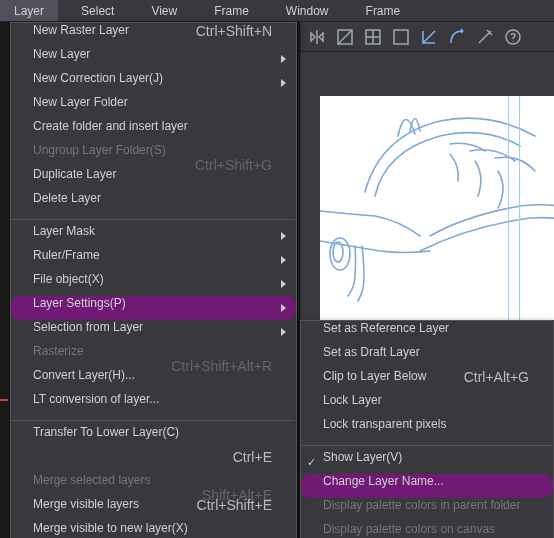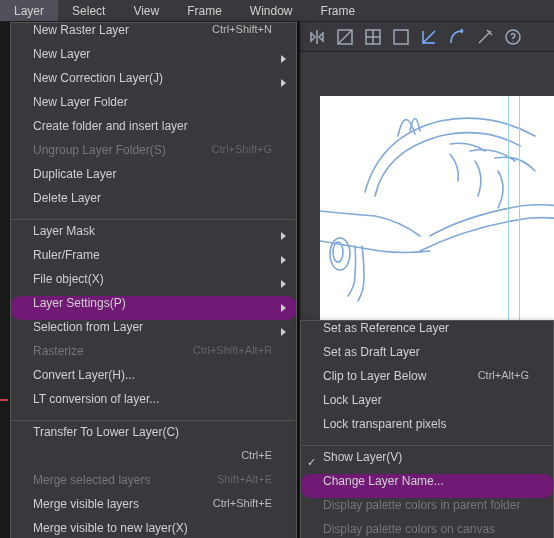--- a/index.html
+++ b/index.html
@@ -1,31 +1,31 @@
 <!DOCTYPE html>
 <html><head>
 <meta charset="utf-8">
 <style>
 * { margin: 0; padding: 0; box-sizing: border-box; font-family: "Segoe UI", Tahoma, sans-serif; font-size: 12px; }
 body { background: #1a1a1a; width: 554px; height: 538px; overflow: hidden; position: relative; color: #d0d0d0; }
-.menubar { background: #38383d; height: 22px; display: flex; align-items: center; border-bottom: 1px solid #222; }
+.menubar { background: #38383d; height: 22px; display: flex; align-items: center; border-bottom: 1px solid #222; gap: 9px; }
 .menubar-item { padding: 0 14px; height: 100%; display: flex; align-items: center; cursor: default; }
 .menubar-item.active { background: #51515b; }
 .toolbar-strip { position: absolute; top: 22px; left: 300px; right: 0; height: 30px; background: #38383d; display: flex; align-items: center; gap: 6px; padding: 0 6px; border-bottom: 1px solid #222; }
 .tool-icon { width: 22px; height: 22px; stroke: #9ea8b5; fill: none; stroke-width: 1.5; display: flex; align-items: center; justify-content: center; }
 .tool-icon.active { stroke: #7cb1ff; }
 .canvas-area { position: absolute; top: 52px; left: 300px; right: 0; bottom: 0; background: #3c3c40; }
 .canvas-wrap { position: absolute; top: 44px; left: 20px; right: 0; bottom: 0; background: #fff; overflow: hidden; }
 .sketch { position: absolute; top: 0; left: 0; }
 .ruler-line-v { position: absolute; width: 1px; background: #a0d0e8; }
 .dropdown { position: absolute; top: 22px; left: 10px; width: 287px; background: #38383d; border: 1px solid #555; box-shadow: 2px 2px 6px rgba(0,0,0,0.5); }
 .dd-item { display: flex; align-items: flex-start; height: 24px; padding: 0 24px 0 22px; position: relative; cursor: default; }
-.dd-item.disabled { color: #777; }
+.dd-item.disabled { color: #777; flex-direction: column; }
 .dd-item.highlighted { background: #701a75; border-radius: 9px; }
-.dd-item .shortcut { margin-left: auto; color: #bbb; font-size: 11px; }
+.dd-item .shortcut { margin-left: auto; color: #bbb; font-size: 14px; }
 .dd-item.disabled .shortcut { color: #666; }
 .dd-sep { height: 1px; background: #555; margin: 4px 1px; }
 .dd-arrow { position: absolute; right: 10px; top: 50%; transform: translateY(-50%); width: 0; height: 0; border-top: 4px solid transparent; border-bottom: 4px solid transparent; border-left: 5px solid #ccc; }
 .submenu { position: absolute; top: 320px; left: 300px; width: 254px; background: #38383d; border: 1px solid #555; box-shadow: 2px 2px 6px rgba(0,0,0,0.5); z-index: 10; }
 .check-mark { position: absolute; left: 6px; top: 50%; transform: translateY(-50%); font-size: 11px; }
 .red-mark { position: absolute; left: 0; top: 399px; width: 8px; height: 2px; background: #d04040; }
 .tab-bar { position: absolute; top: 52px; left: 300px; right: 0; height: 44px; background: #2b2b2f; }
 </style>
 </head>
 <body>

